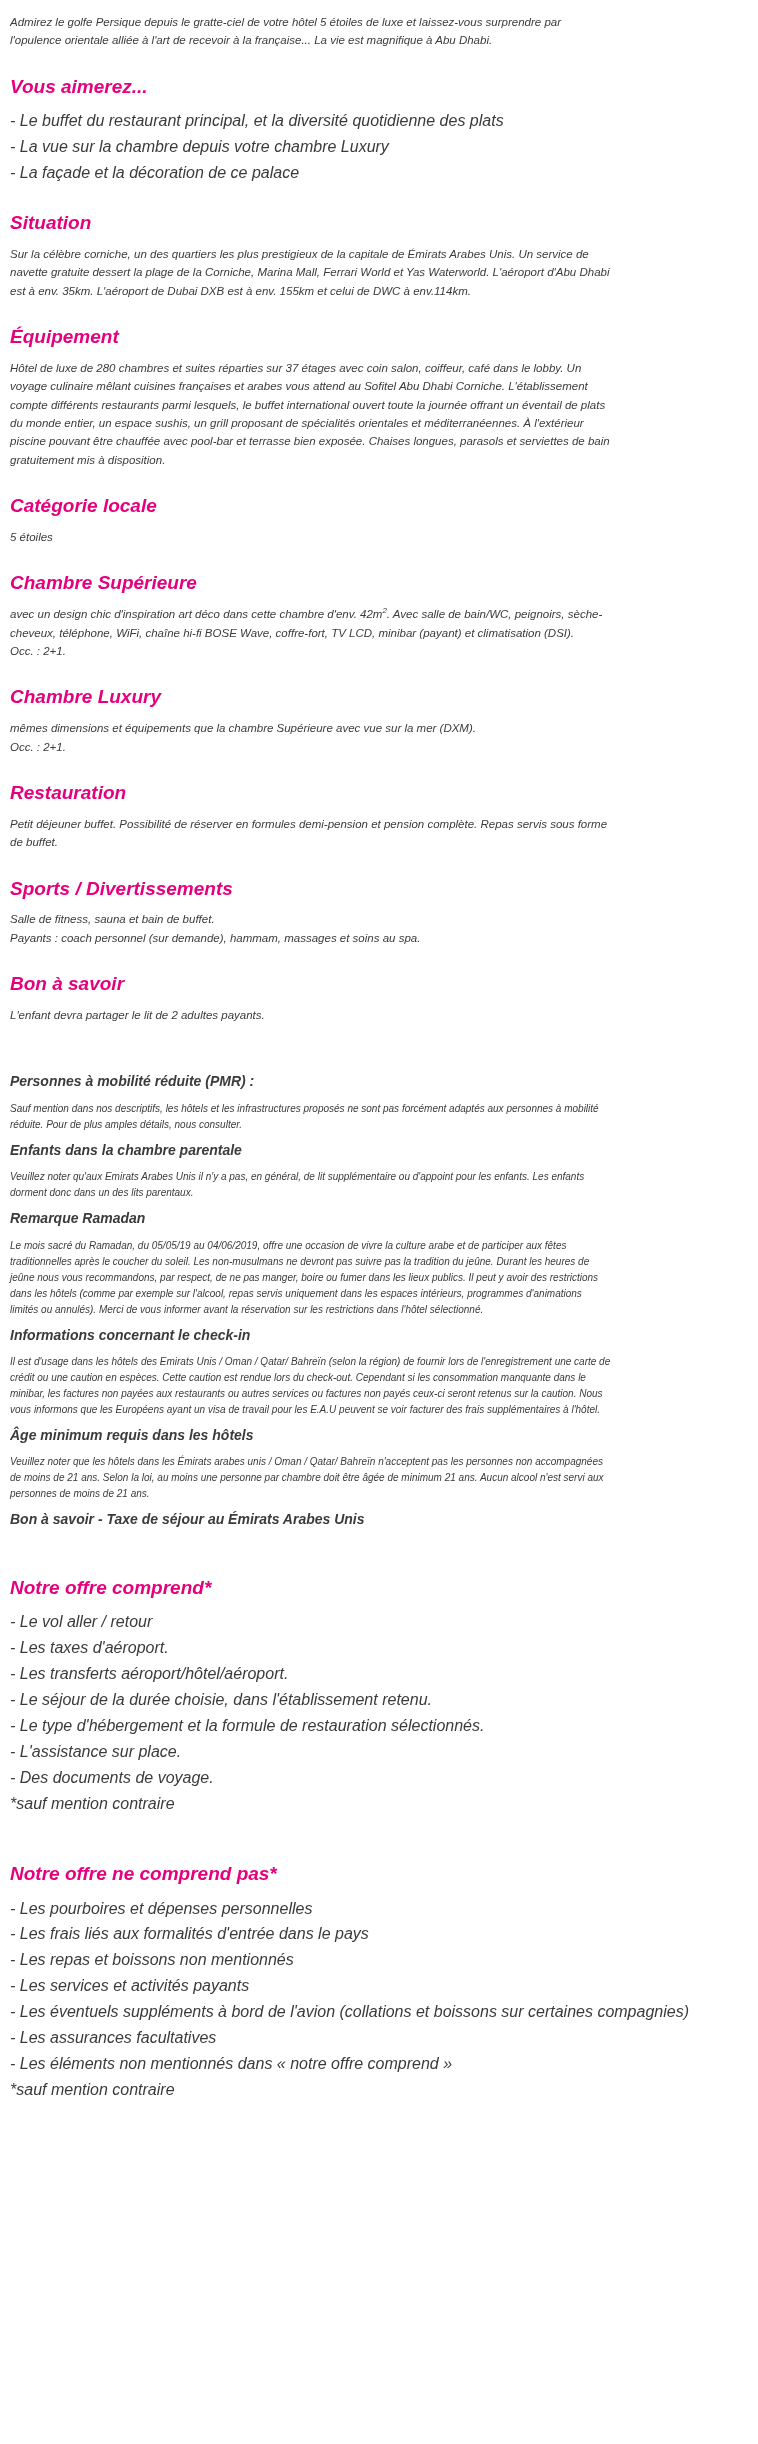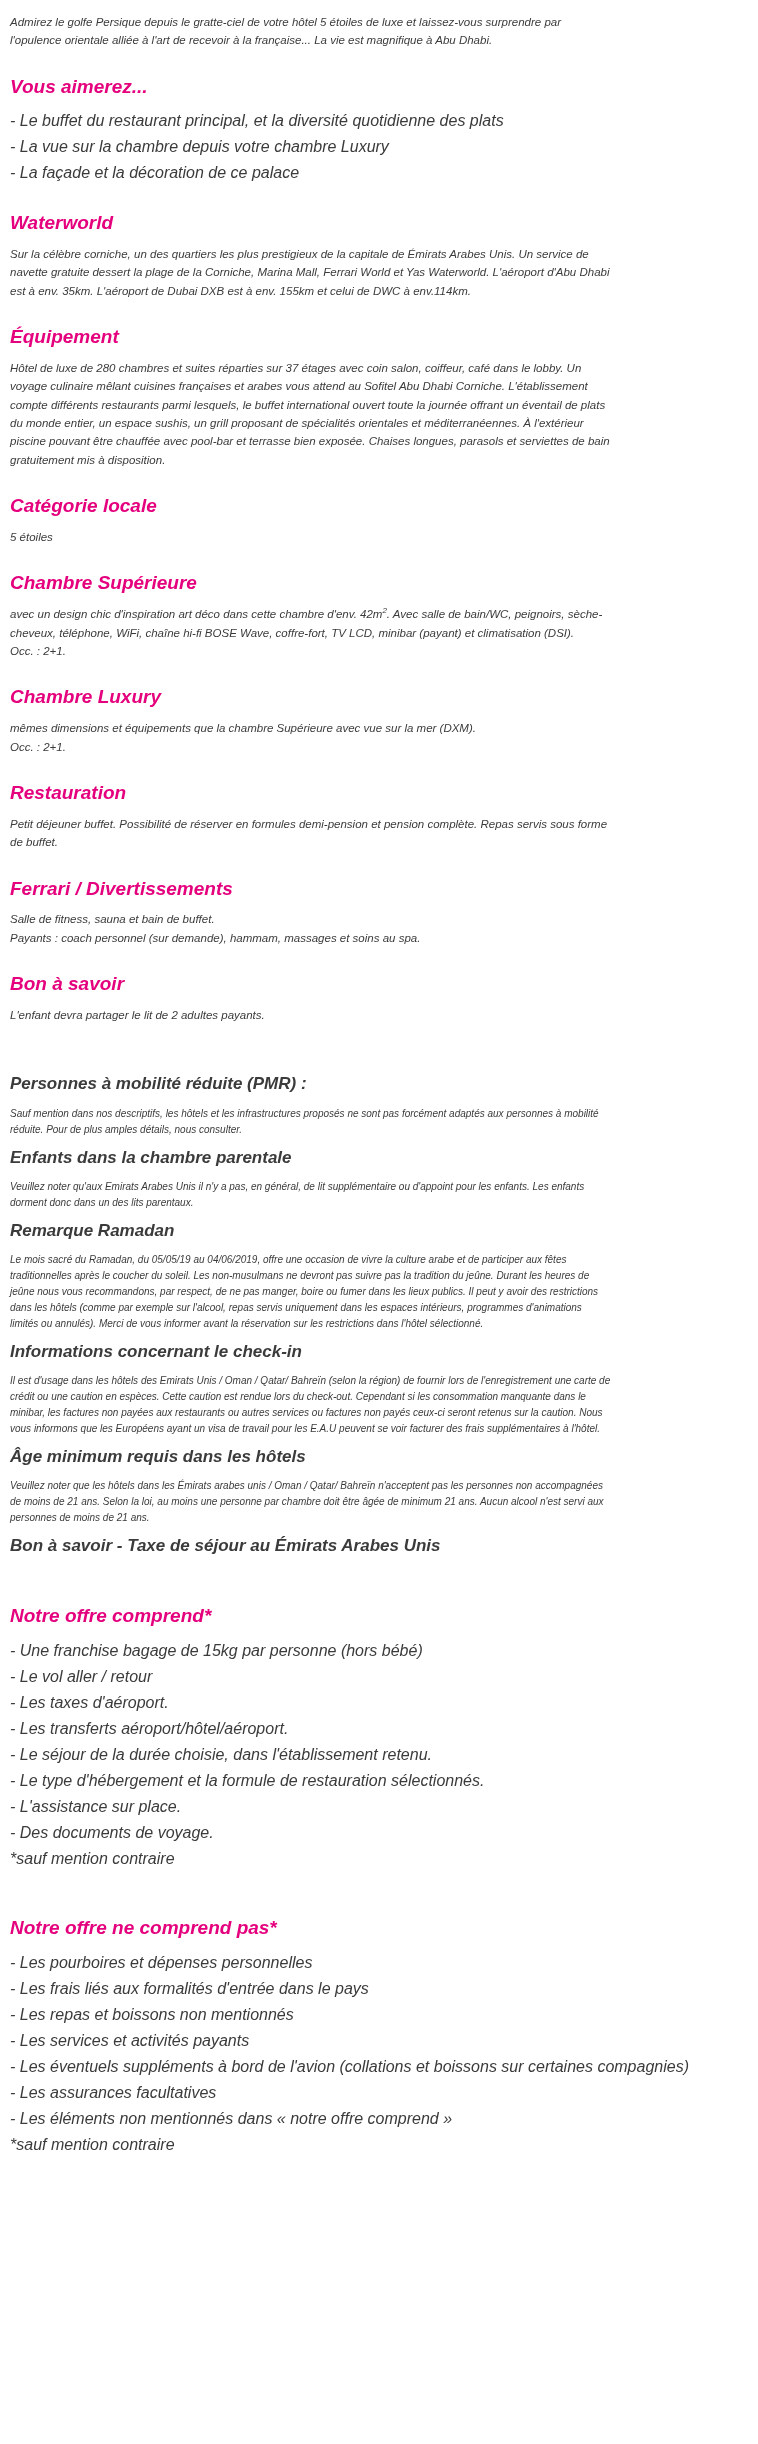--- a/index.html
+++ b/index.html
@@ -57,21 +57,21 @@
     white-space: pre;
   }
   .faq {
     margin: 0 0 26px 0;
     padding: 0 2px;
   }
   .faq-block {
     margin: 0 0 2px 0;
   }
   .faq-q {
-    font-size: 17px;
+    font-size: 14px;
     font-weight: bold;
     font-style: italic;
     color: #3b3b3b;
     line-height: 1.6;
   }
   .faq-a {
     font-size: 10px;
     font-style: italic;
     color: #3b3b3b;
     line-height: 1.6;
@@ -93,21 +93,21 @@
   <div class="section">
     <h2 class="section-title">Vous aimerez...</h2>
     <div class="bullets">
       <div>- Le buffet du restaurant principal, et la diversité quotidienne des plats</div>
       <div>- La vue sur la chambre depuis votre chambre Luxury</div>
       <div>- La façade et la décoration de ce palace</div>
     </div>
   </div>
 
   <div class="section">
-    <h2 class="section-title">Waterworld</h2>
+    <h2 class="section-title">Situation</h2>
     <p class="body-text">Sur la célèbre corniche, un des quartiers les plus prestigieux de la capitale de Émirats Arabes Unis. Un service de navette gratuite dessert la plage de la Corniche, Marina Mall, Ferrari World et Yas Waterworld. L'aéroport d'Abu Dhabi est à env. 35km. L'aéroport de Dubai DXB est à env. 155km et celui de DWC à env.114km.</p>
   </div>
 
   <div class="section">
     <h2 class="section-title">Équipement</h2>
     <p class="body-text">Hôtel de luxe de 280 chambres et suites réparties sur 37 étages avec coin salon, coiffeur, café dans le lobby. Un voyage culinaire mêlant cuisines françaises et arabes vous attend au Sofitel Abu Dhabi Corniche. L'établissement compte différents restaurants parmi lesquels, le buffet international ouvert toute la journée offrant un éventail de plats du monde entier, un espace sushis, un grill proposant de spécialités orientales et méditerranéennes. À l'extérieur piscine pouvant être chauffée avec pool-bar et terrasse bien exposée. Chaises longues, parasols et serviettes de bain gratuitement mis à disposition.</p>
   </div>
 
   <div class="section">
     <h2 class="section-title">Catégorie locale</h2>
@@ -125,21 +125,21 @@
     <p class="body-text">mêmes dimensions et équipements que la chambre Supérieure avec vue sur la mer (DXM).</p>
     <p class="body-text">Occ. : 2+1.</p>
   </div>
 
   <div class="section">
     <h2 class="section-title">Restauration</h2>
     <p class="body-text">Petit déjeuner buffet. Possibilité de réserver en formules demi-pension et pension complète. Repas servis sous forme de buffet.</p>
   </div>
 
   <div class="section">
-    <h2 class="section-title">Ferrari / Divertissements</h2>
+    <h2 class="section-title">Sports / Divertissements</h2>
     <p class="body-text">Salle de fitness, sauna et bain de buffet.</p>
     <p class="body-text">Payants : coach personnel (sur demande), hammam, massages et soins au spa.</p>
   </div>
 
   <div class="section">
     <h2 class="section-title">Bon à savoir</h2>
     <p class="body-text">L'enfant devra partager le lit de 2 adultes payants.</p>
   </div>
 
   <div class="spacer-lg"></div>
@@ -168,21 +168,20 @@
     <div class="faq-block">
       <div class="faq-q">Bon à savoir - Taxe de séjour au Émirats Arabes Unis</div>
     </div>
   </div>
 
   <div class="spacer-lg"></div>
 
   <div class="section">
     <h2 class="section-title">Notre offre comprend*</h2>
     <div class="bullets">
-      <div>- Une franchise bagage de 15kg par personne (hors bébé)</div>
       <div>- Le vol aller / retour</div>
       <div>- Les taxes d'aéroport.</div>
       <div>- Les transferts aéroport/hôtel/aéroport.</div>
       <div>- Le séjour de la durée choisie, dans l'établissement retenu.</div>
       <div>- Le type d'hébergement et la formule de restauration sélectionnés.</div>
       <div>- L'assistance sur place.</div>
       <div>- Des documents de voyage.</div>
       <div>*sauf mention contraire</div>
     </div>
   </div>

